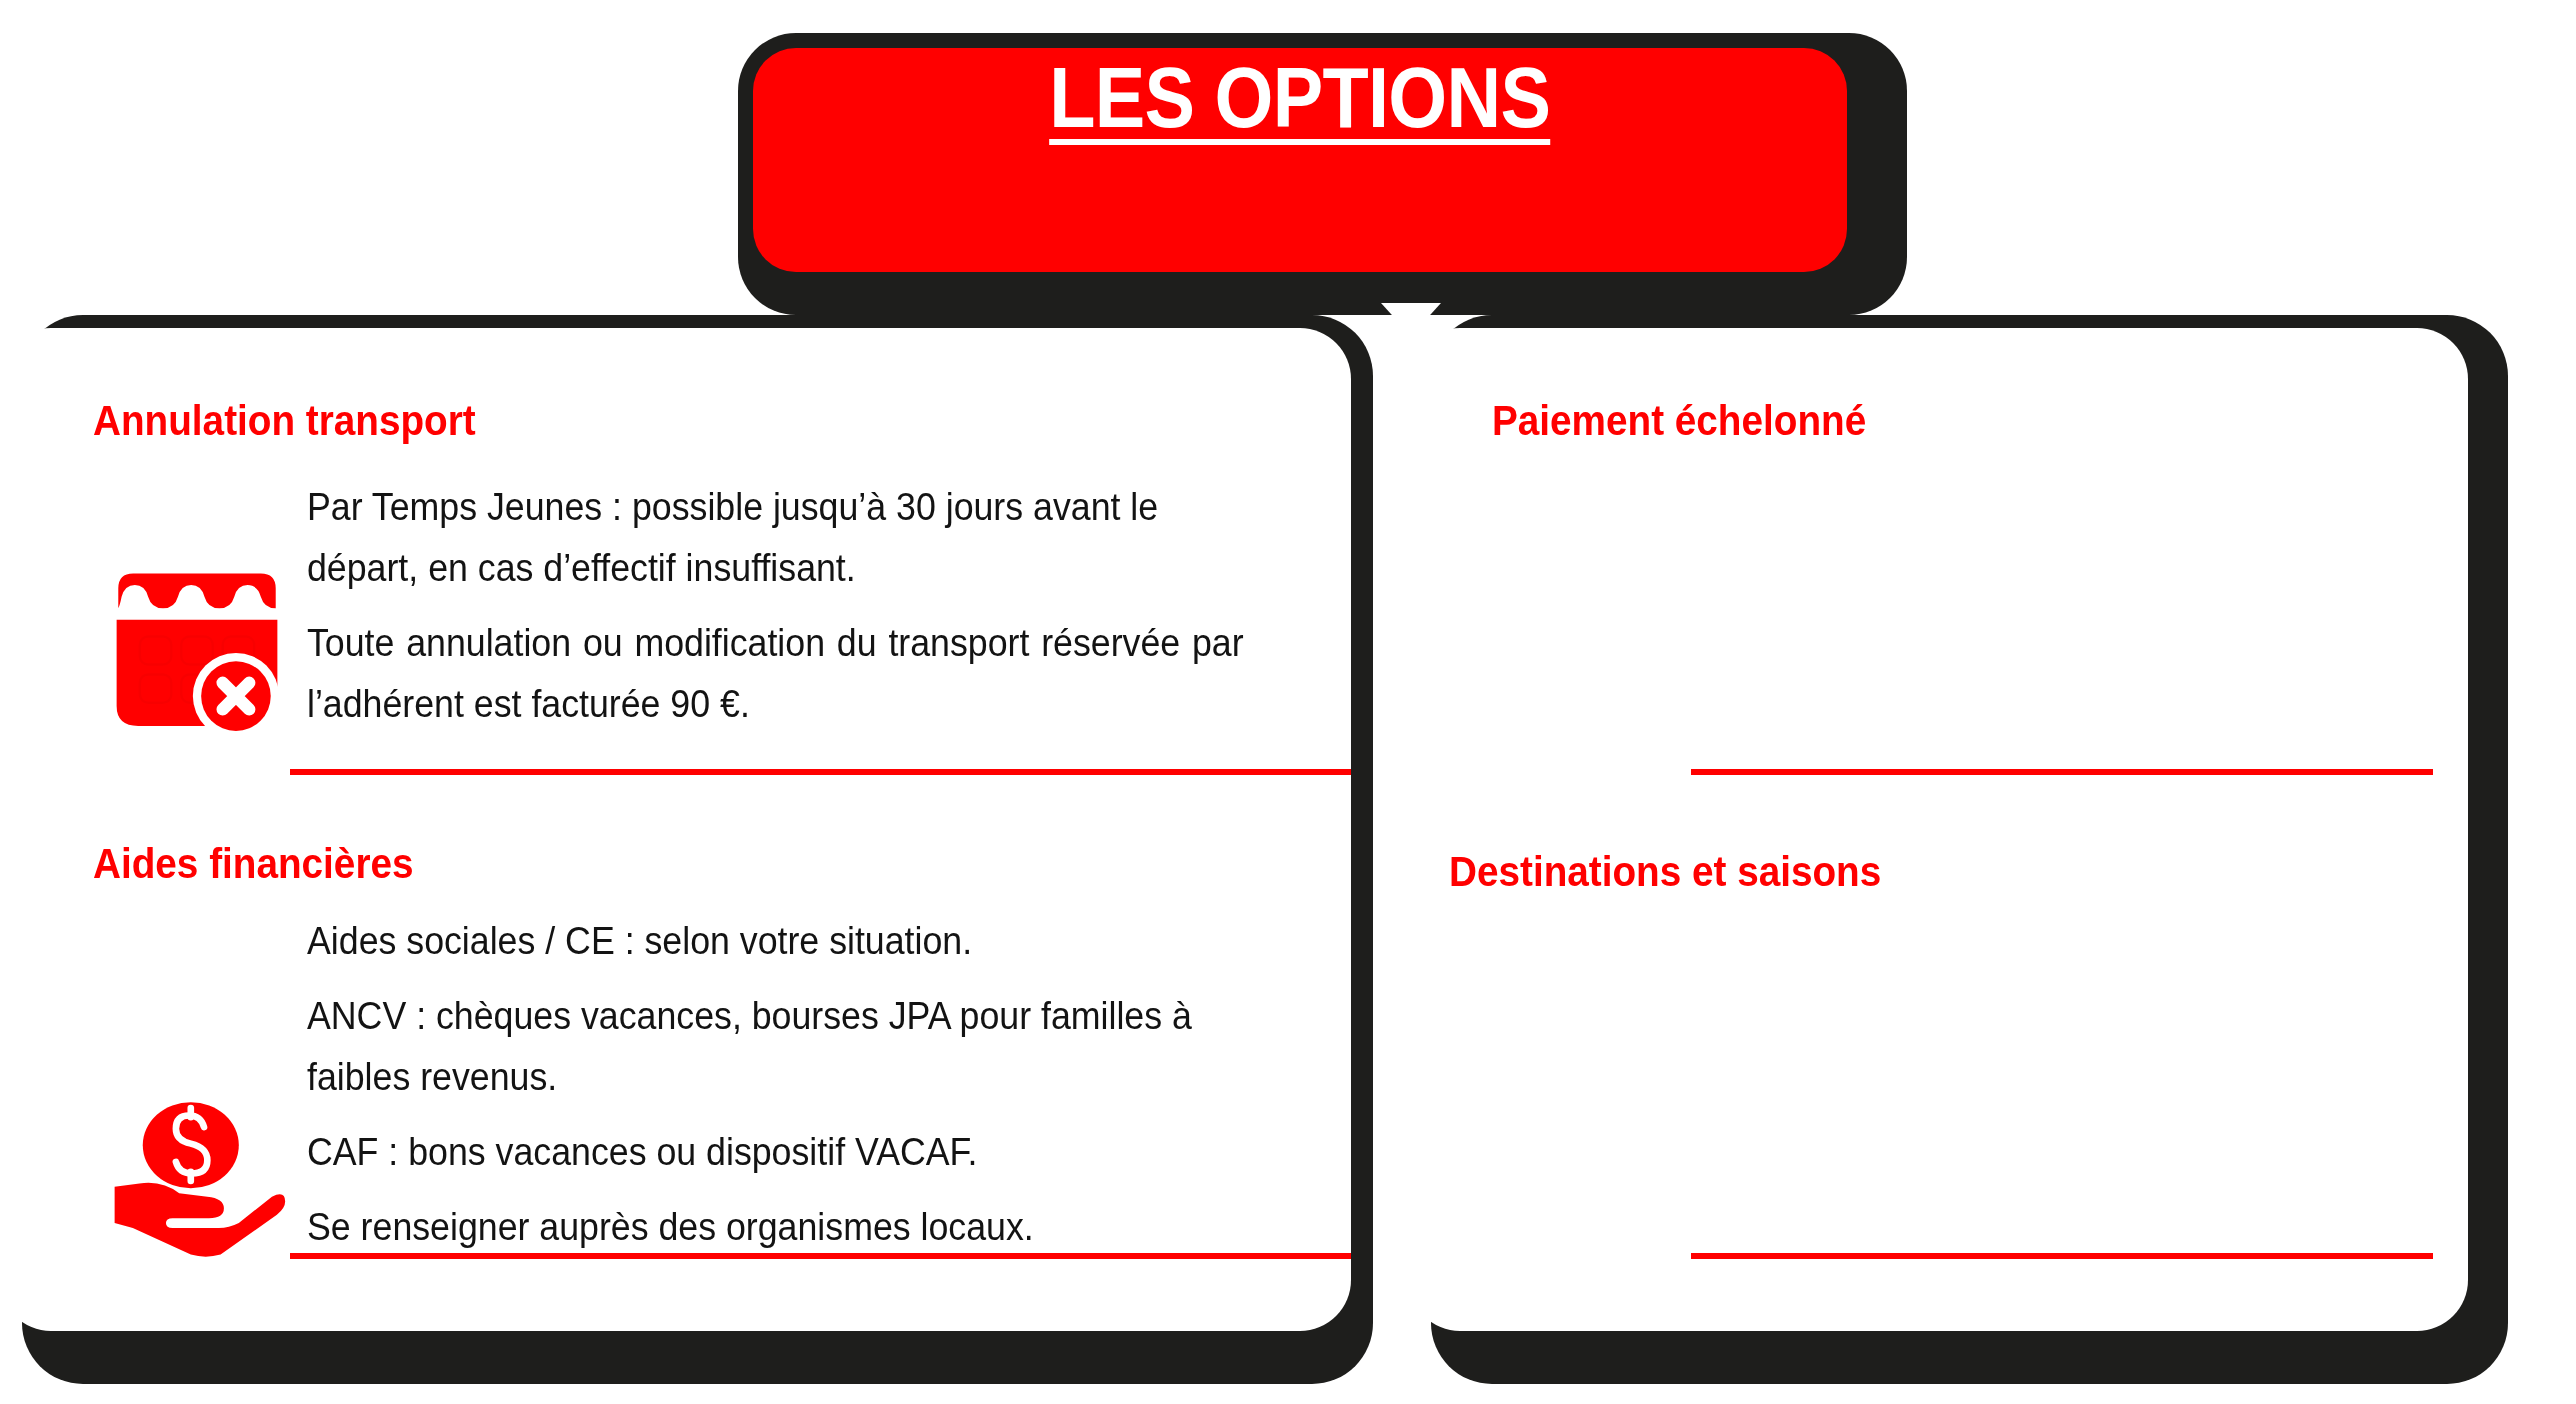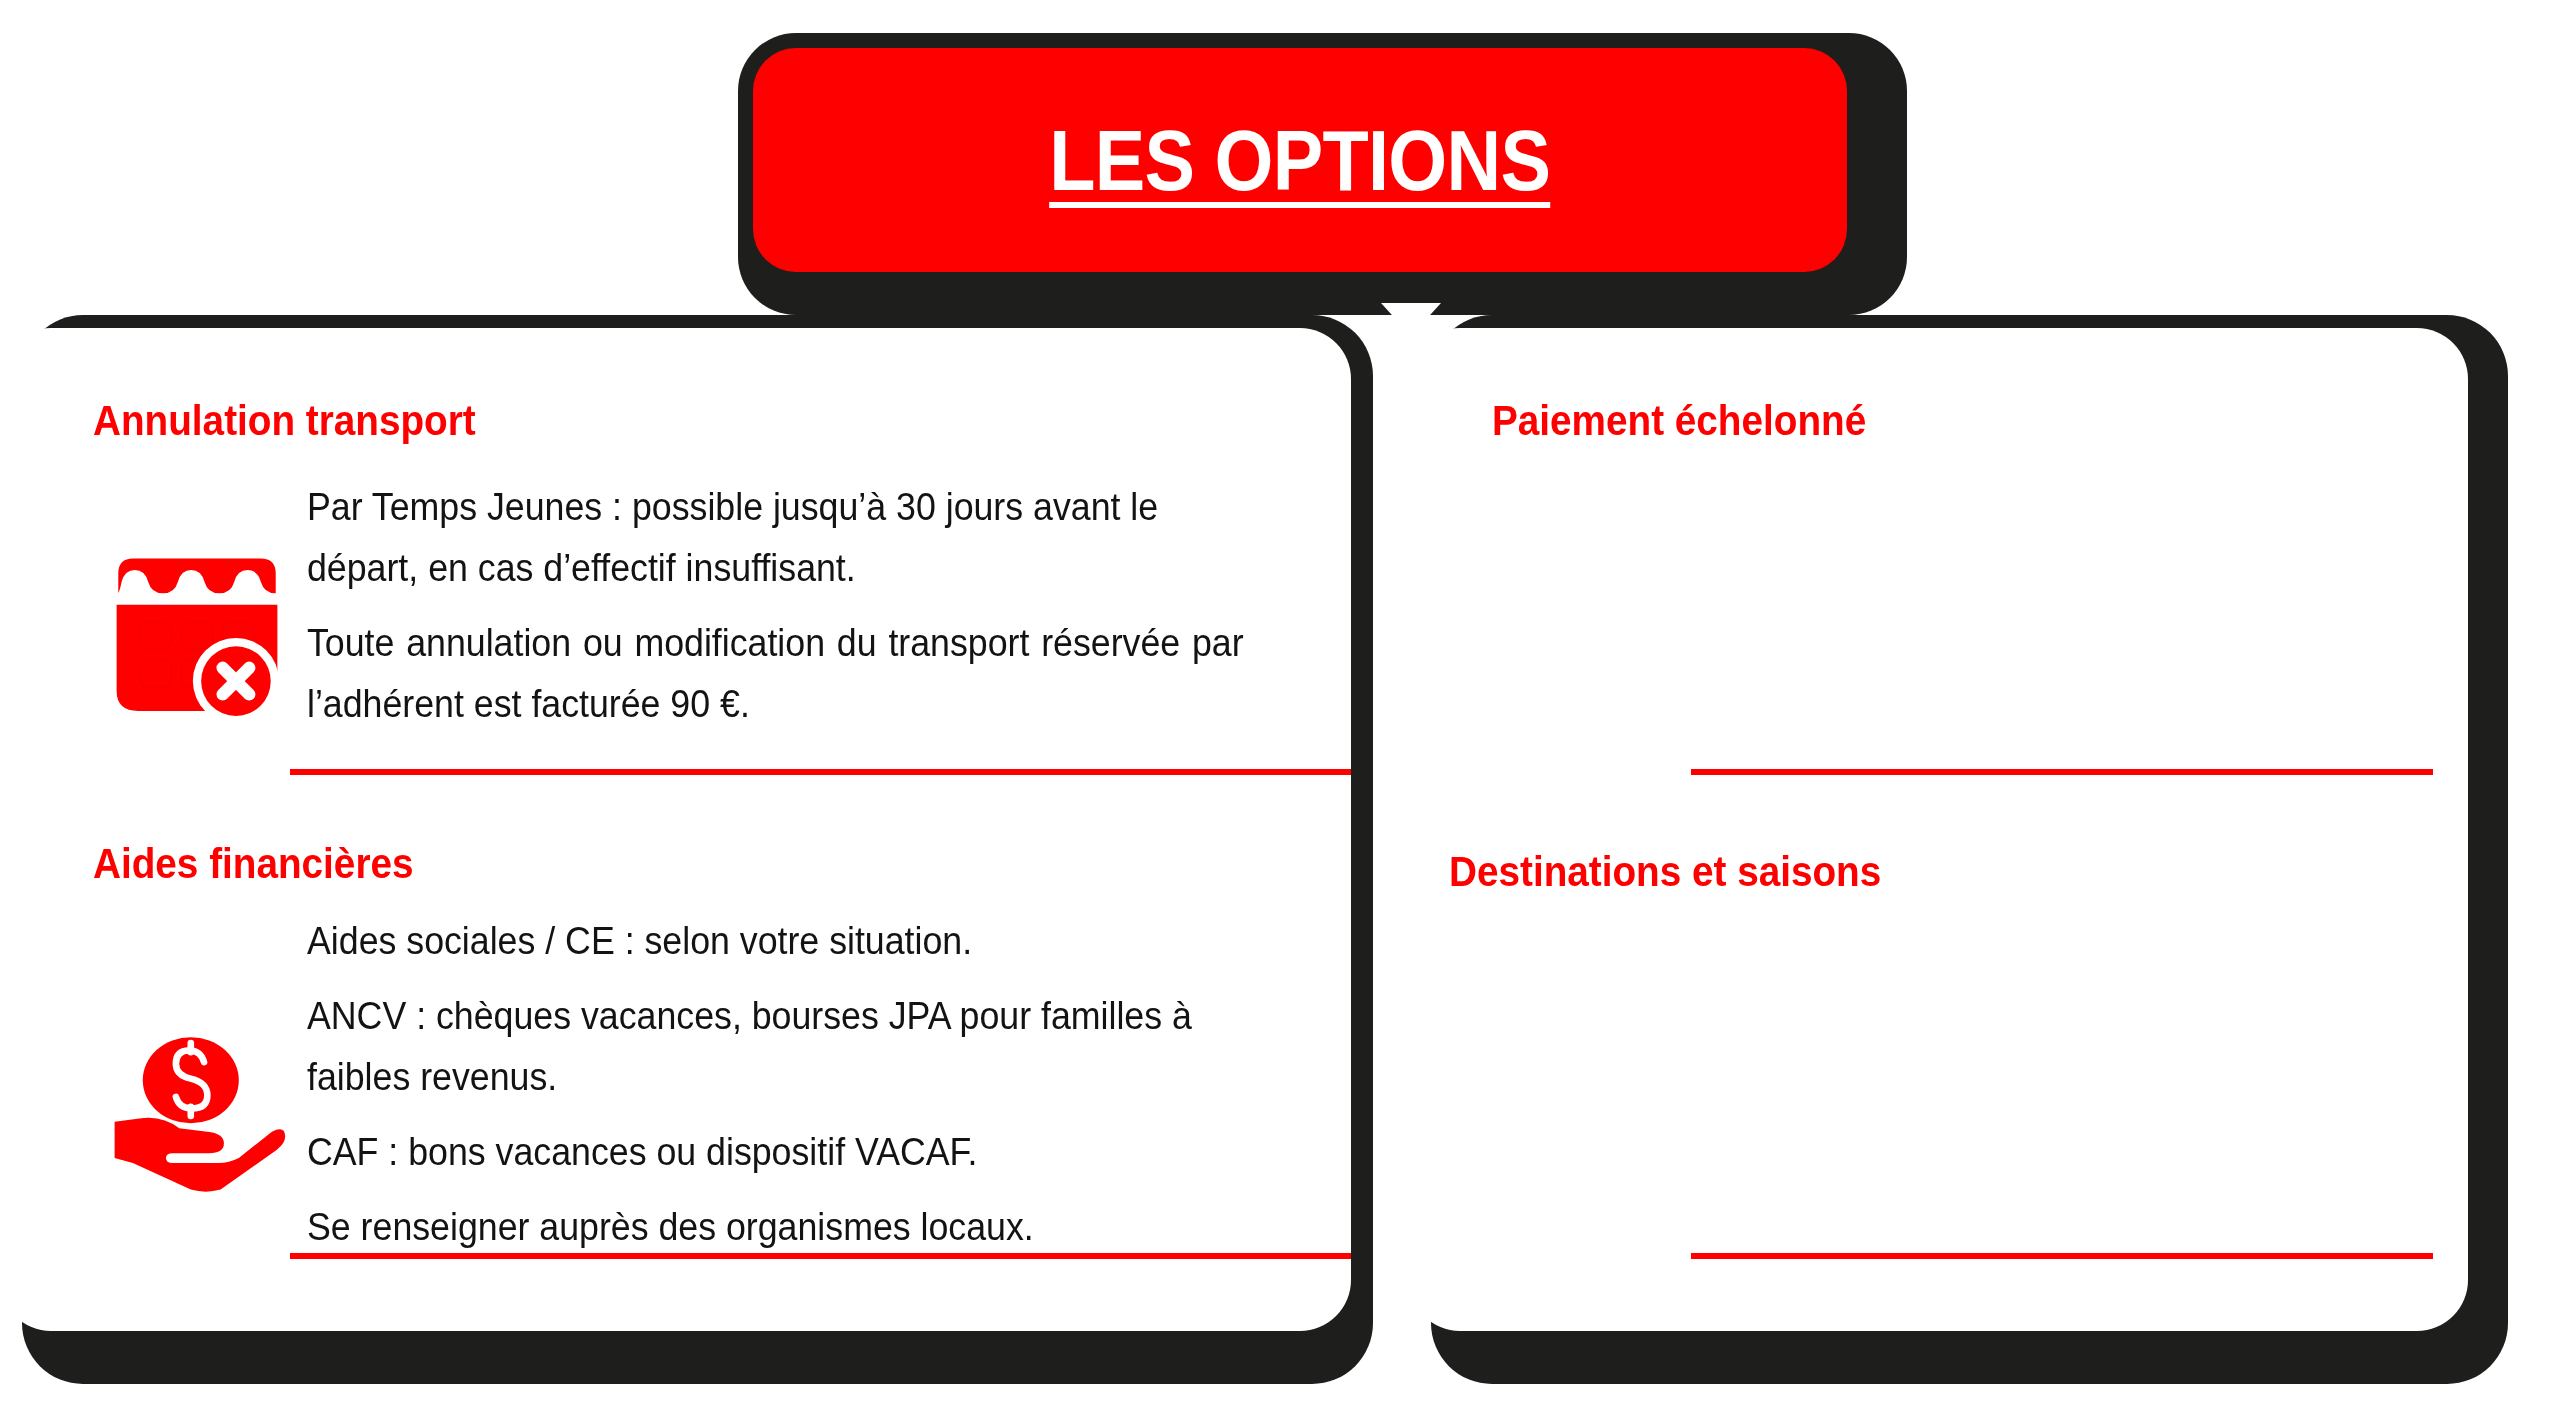--- a/index.html
+++ b/index.html
@@ -29,21 +29,21 @@
   #title-banner {
     position: absolute;
     left: 753px;
     top: 48px;
     width: 1094px;
     height: 224px;
     background: #ff0000;
     border-radius: 43px;
     z-index: 2;
     display: flex;
-    align-items: center;
+    align-items: flex-start;
     justify-content: center;
   }
   #title-text {
     color: #ffffff;
     font-size: 86px;
     font-weight: bold;
     letter-spacing: -0.8px;
     text-decoration: underline;
     text-decoration-thickness: 5.8px;
     text-underline-offset: 11.6px;
@@ -91,21 +91,21 @@
     font-size: 43px;
     font-weight: bold;
     font-family: "Liberation Sans Narrow", "Liberation Sans", sans-serif;
     transform: scaleX(0.9);
     transform-origin: left center;
     white-space: nowrap;
     margin: 0 0 0 0;
   }
   .sec-body {
     display: flex;
-    align-items: center;
+    align-items: flex-end;
   }
   .sec-icon {
     flex: 0 0 auto;
     display: flex;
     align-items: flex-start;
     justify-content: center;
   }
   .sec-text {
     flex: 1 1 auto;
     color: #131313;

